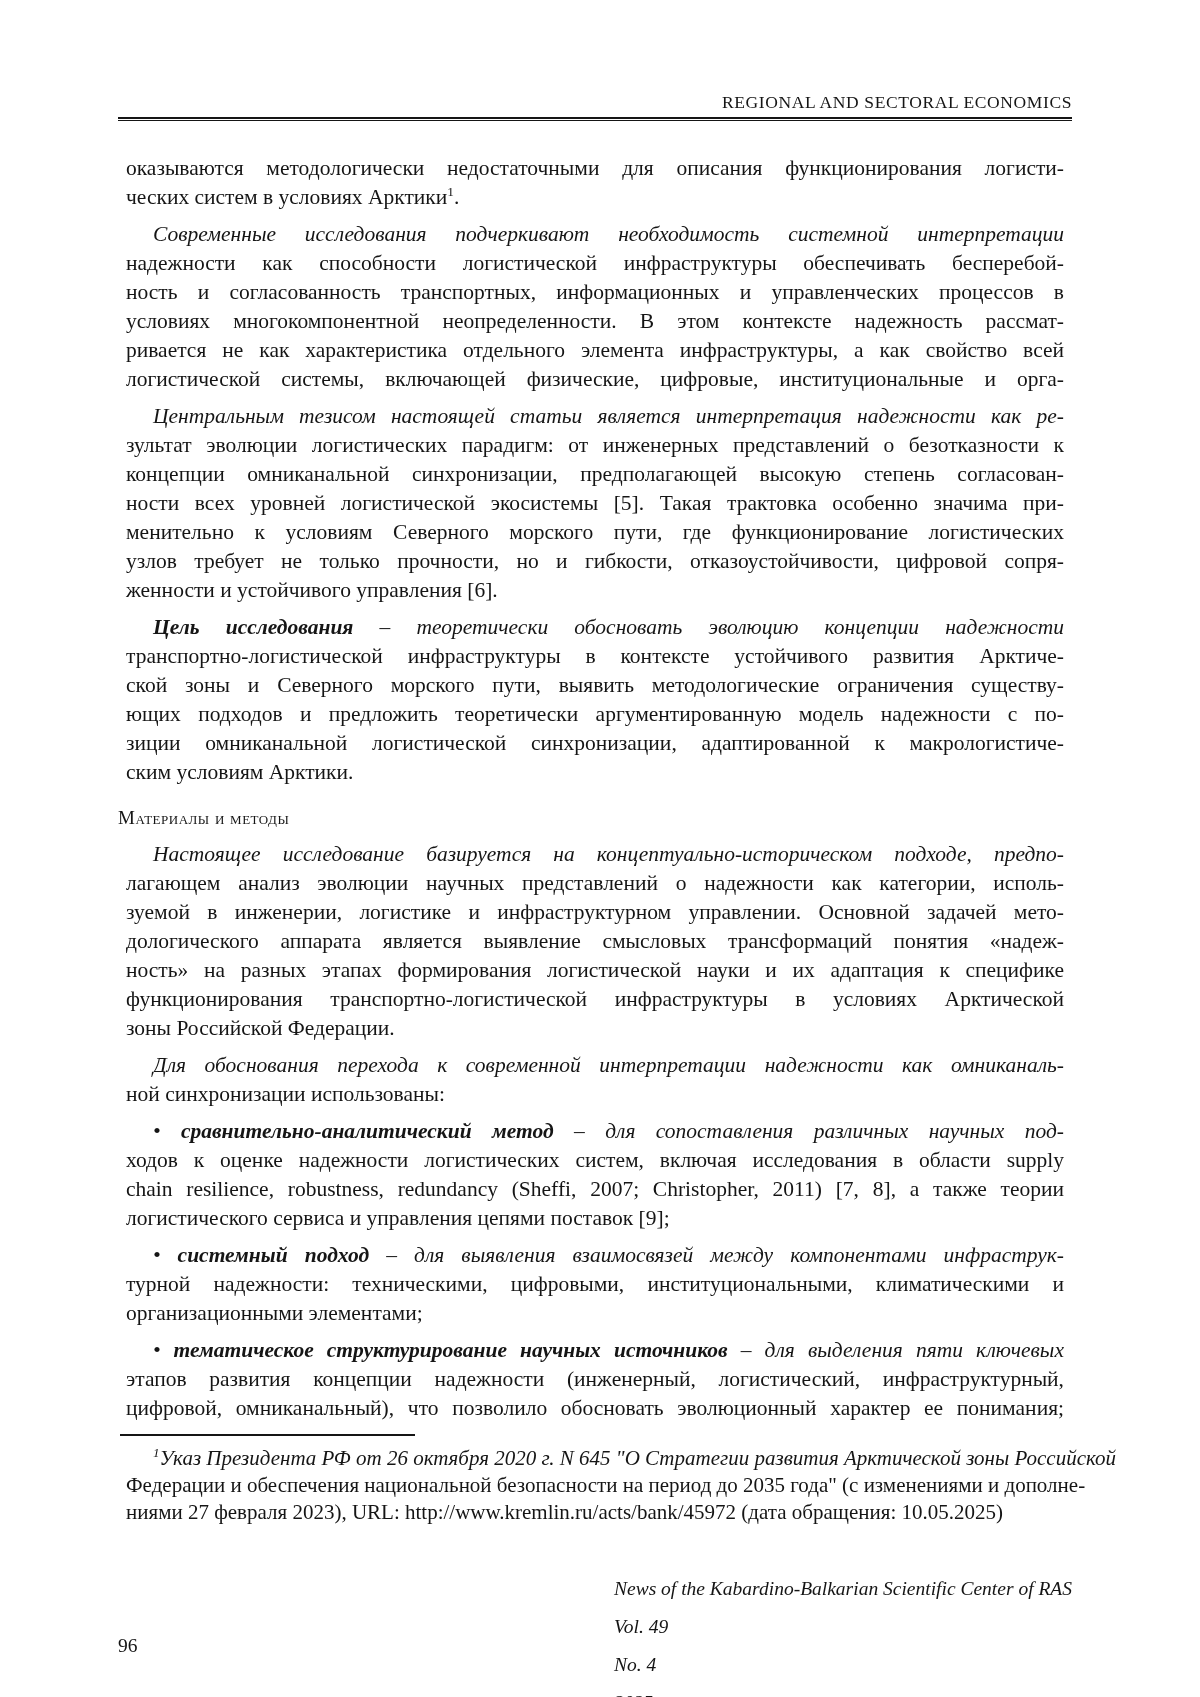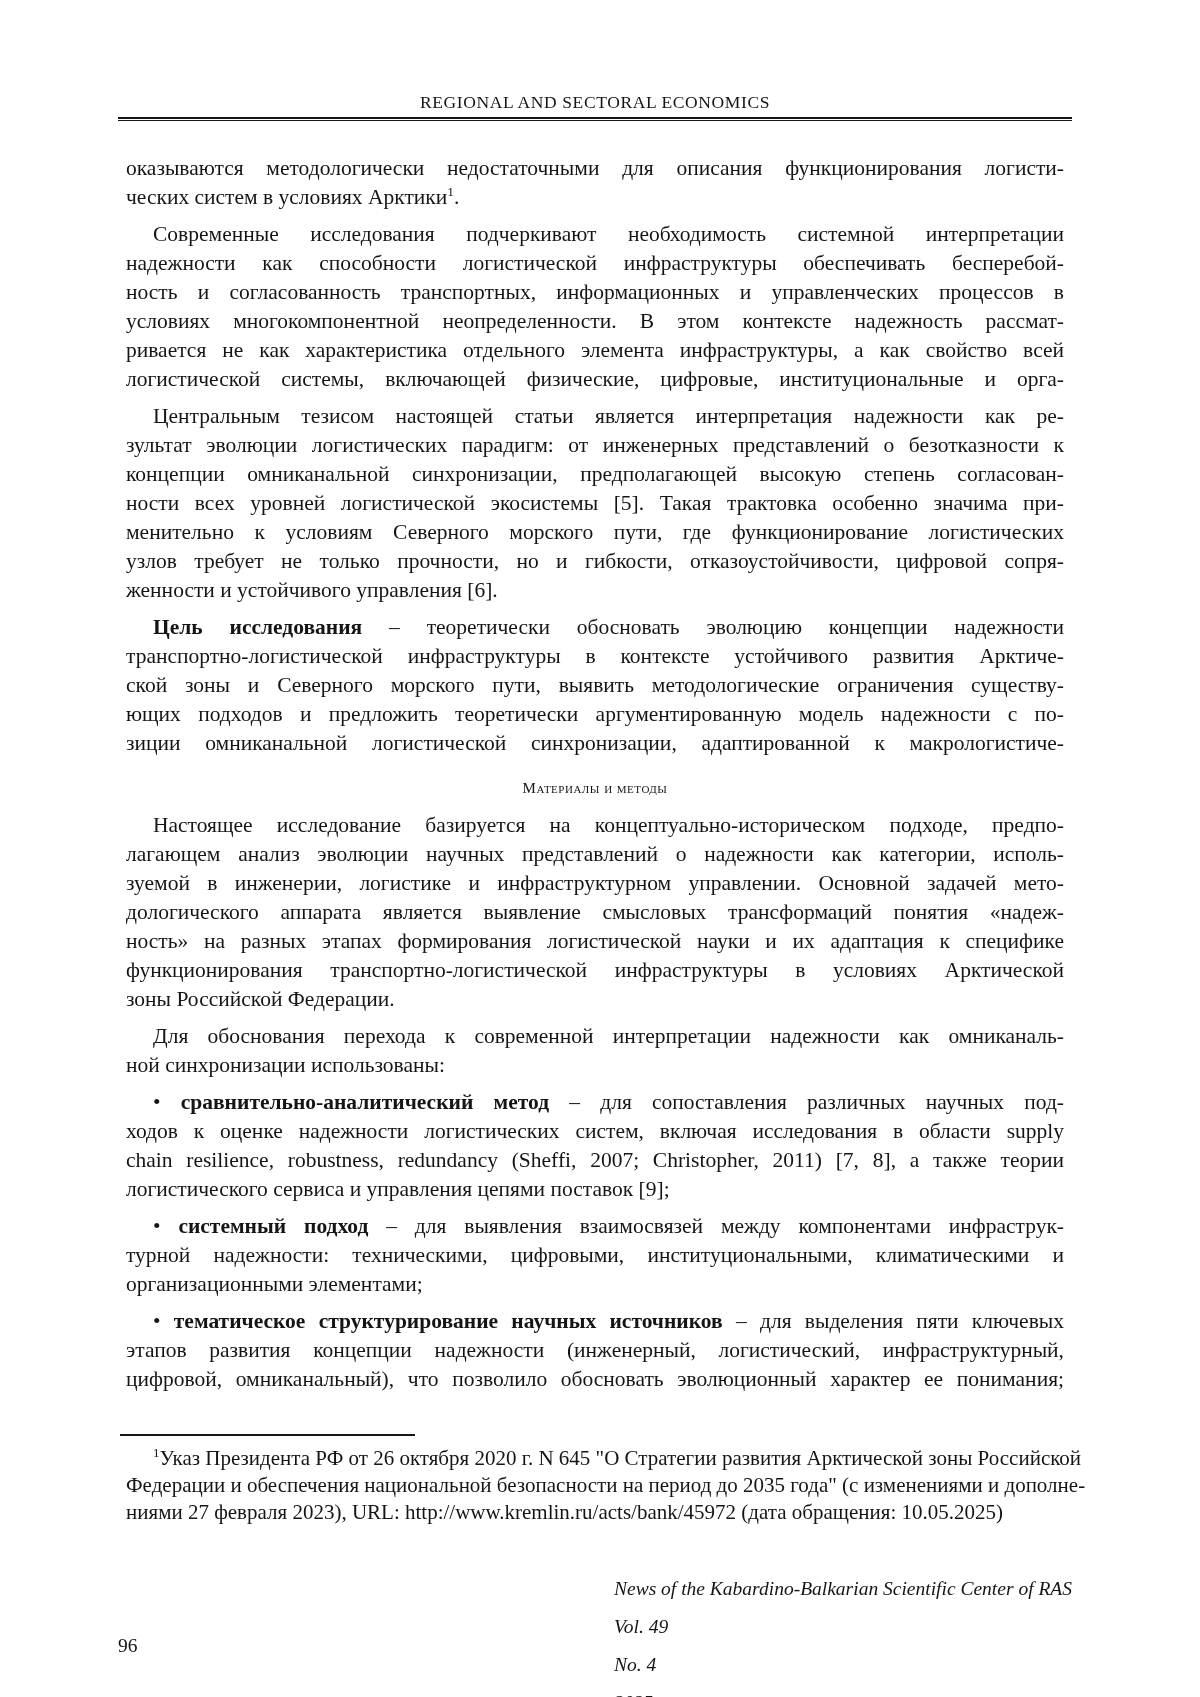--- a/index.html
+++ b/index.html
@@ -4,34 +4,34 @@
 <style>
   :root { --ink:#151515; --paper:#ffffff; }
   html,body { margin:0; padding:0; background:#ffffff; }
   .page {
     position:relative; width:1200px; height:1697px;
     background:var(--paper); color:var(--ink);
     font-family:"Liberation Serif","DejaVu Serif",serif;
     overflow:hidden;
   }
   .header { position:absolute; top:92px; left:118px; right:128px; }
-  .running-title { text-align:center; font-size:17.5px; line-height:20px; letter-spacing:0.6px; }
+  .running-title { text-align:right; font-size:17.5px; line-height:20px; letter-spacing:0.6px; }
   .header-rule { margin-top:5px; height:1px; border-top:2px solid var(--ink); border-bottom:1px solid var(--ink); }
 
   .body-text { position:absolute; top:146px; left:118px; right:128px; font-size:21.5px; line-height:29px; }
   .para { margin:8px; }
   .line { text-align:justify; text-align-last:justify; white-space:nowrap; }
   .line.last { text-align-last:left; }
-  .line.first { text-indent:27px; }
+  .line.first { text-indent:27px;font-style:italic; }
   .b { font-weight:700; }
   .sup { vertical-align:super; font-size:0.62em; line-height:0; }
 
   .section-heading {
-    text-align:center; font-variant:small-caps; letter-spacing:0.5px;
-    font-size:15px; line-height:29px; margin:16px 0 7px 0;
+    font-variant:small-caps; letter-spacing:0.5px;
+    font-size:19px; line-height:29px; margin:16px 0 7px 0;
   }
 
   .footnote { position:absolute; top:1434px; left:118px; right:111px; font-size:21px; line-height:27px; }
   .footnote-rule { width:295px; border-top:2.5px solid var(--ink); margin:0 0 9px 2px; }
   .footnote .line.first { text-indent:27px; }
 
   .footer {
     position:absolute; top:1578px; left:118px; right:128px;
     display:flex; justify-content:space-between; align-items:center;
   }
@@ -68,20 +68,21 @@
         <div class="line"><span>менительно к условиям Северного морского пути, где функционирование логистических</span></div>
         <div class="line"><span>узлов требует не только прочности, но и гибкости, отказоустойчивости, цифровой сопря-</span></div>
         <div class="line last"><span>женности и устойчивого управления [6].</span></div>
       </div>
       <div class="para">
         <div class="line first"><span class="b">Цель исследования</span><span> – теоретически обосновать эволюцию концепции надежности</span></div>
         <div class="line"><span>транспортно-логистической инфраструктуры в контексте устойчивого развития Арктиче-</span></div>
         <div class="line"><span>ской зоны и Северного морского пути, выявить методологические ограничения существу-</span></div>
         <div class="line"><span>ющих подходов и предложить теоретически аргументированную модель надежности с по-</span></div>
         <div class="line"><span>зиции омниканальной логистической синхронизации, адаптированной к макрологистиче-</span></div>
+        <div class="line last"><span>ским условиям Арктики.</span></div>
       </div>
       <div class="section-heading">Материалы и методы</div>
       <div class="para">
         <div class="line first"><span>Настоящее исследование базируется на концептуально-историческом подходе, предпо-</span></div>
         <div class="line"><span>лагающем анализ эволюции научных представлений о надежности как категории, исполь-</span></div>
         <div class="line"><span>зуемой в инженерии, логистике и инфраструктурном управлении. Основной задачей мето-</span></div>
         <div class="line"><span>дологического аппарата является выявление смысловых трансформаций понятия «надеж-</span></div>
         <div class="line"><span>ность» на разных этапах формирования логистической науки и их адаптация к специфике</span></div>
         <div class="line"><span>функционирования транспортно-логистической инфраструктуры в условиях Арктической</span></div>
         <div class="line last"><span>зоны Российской Федерации.</span></div>

